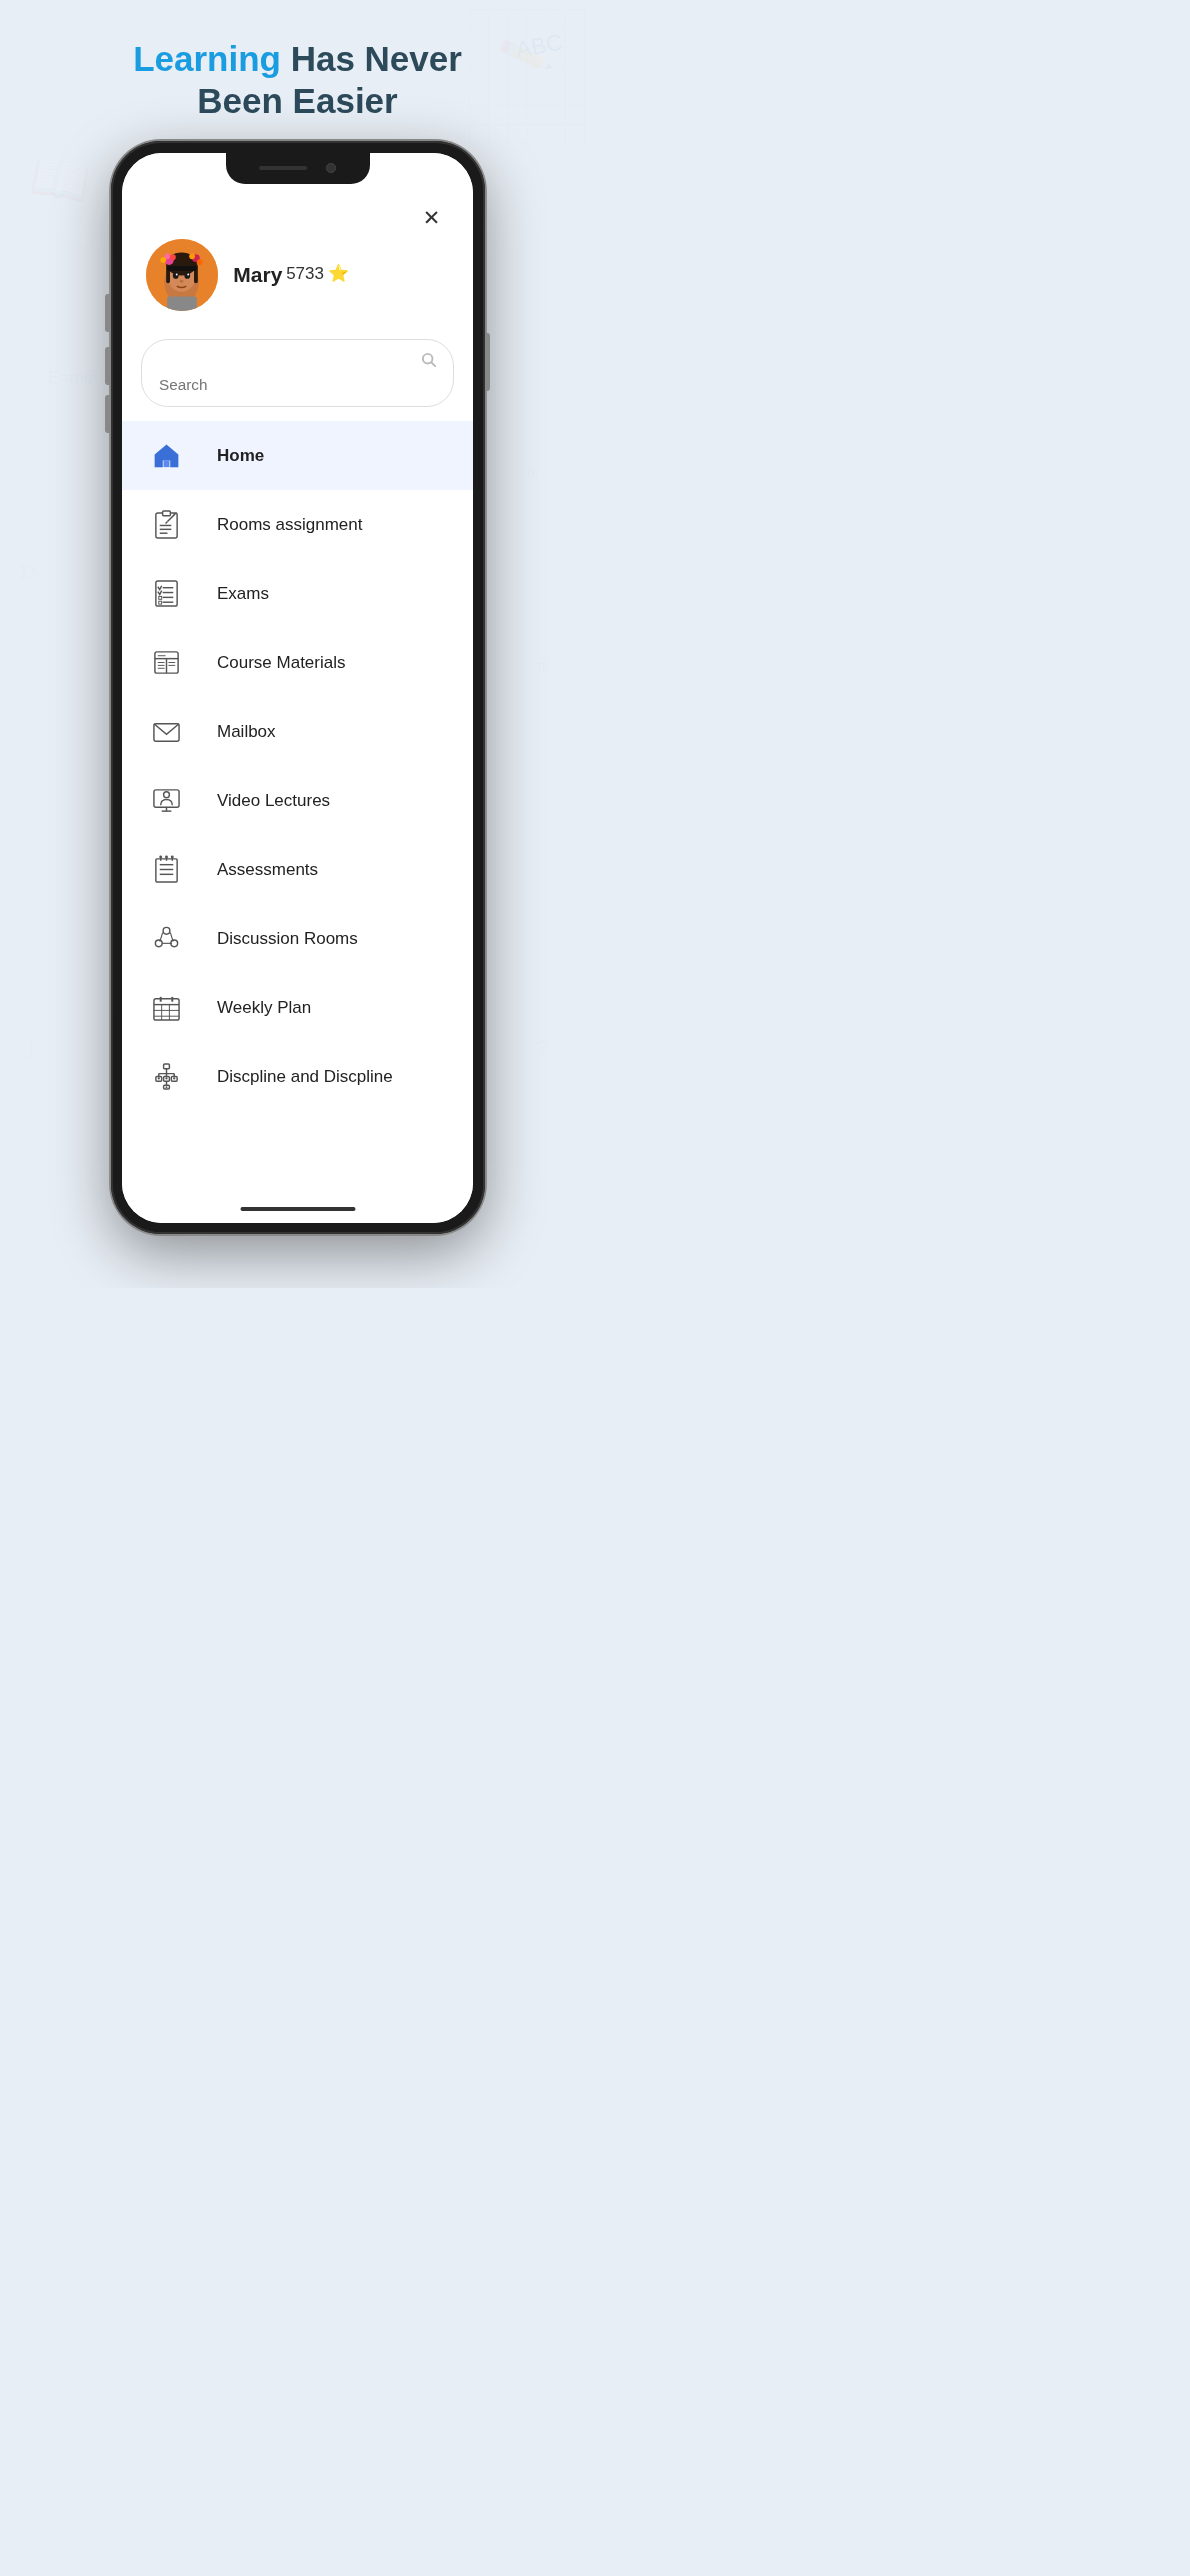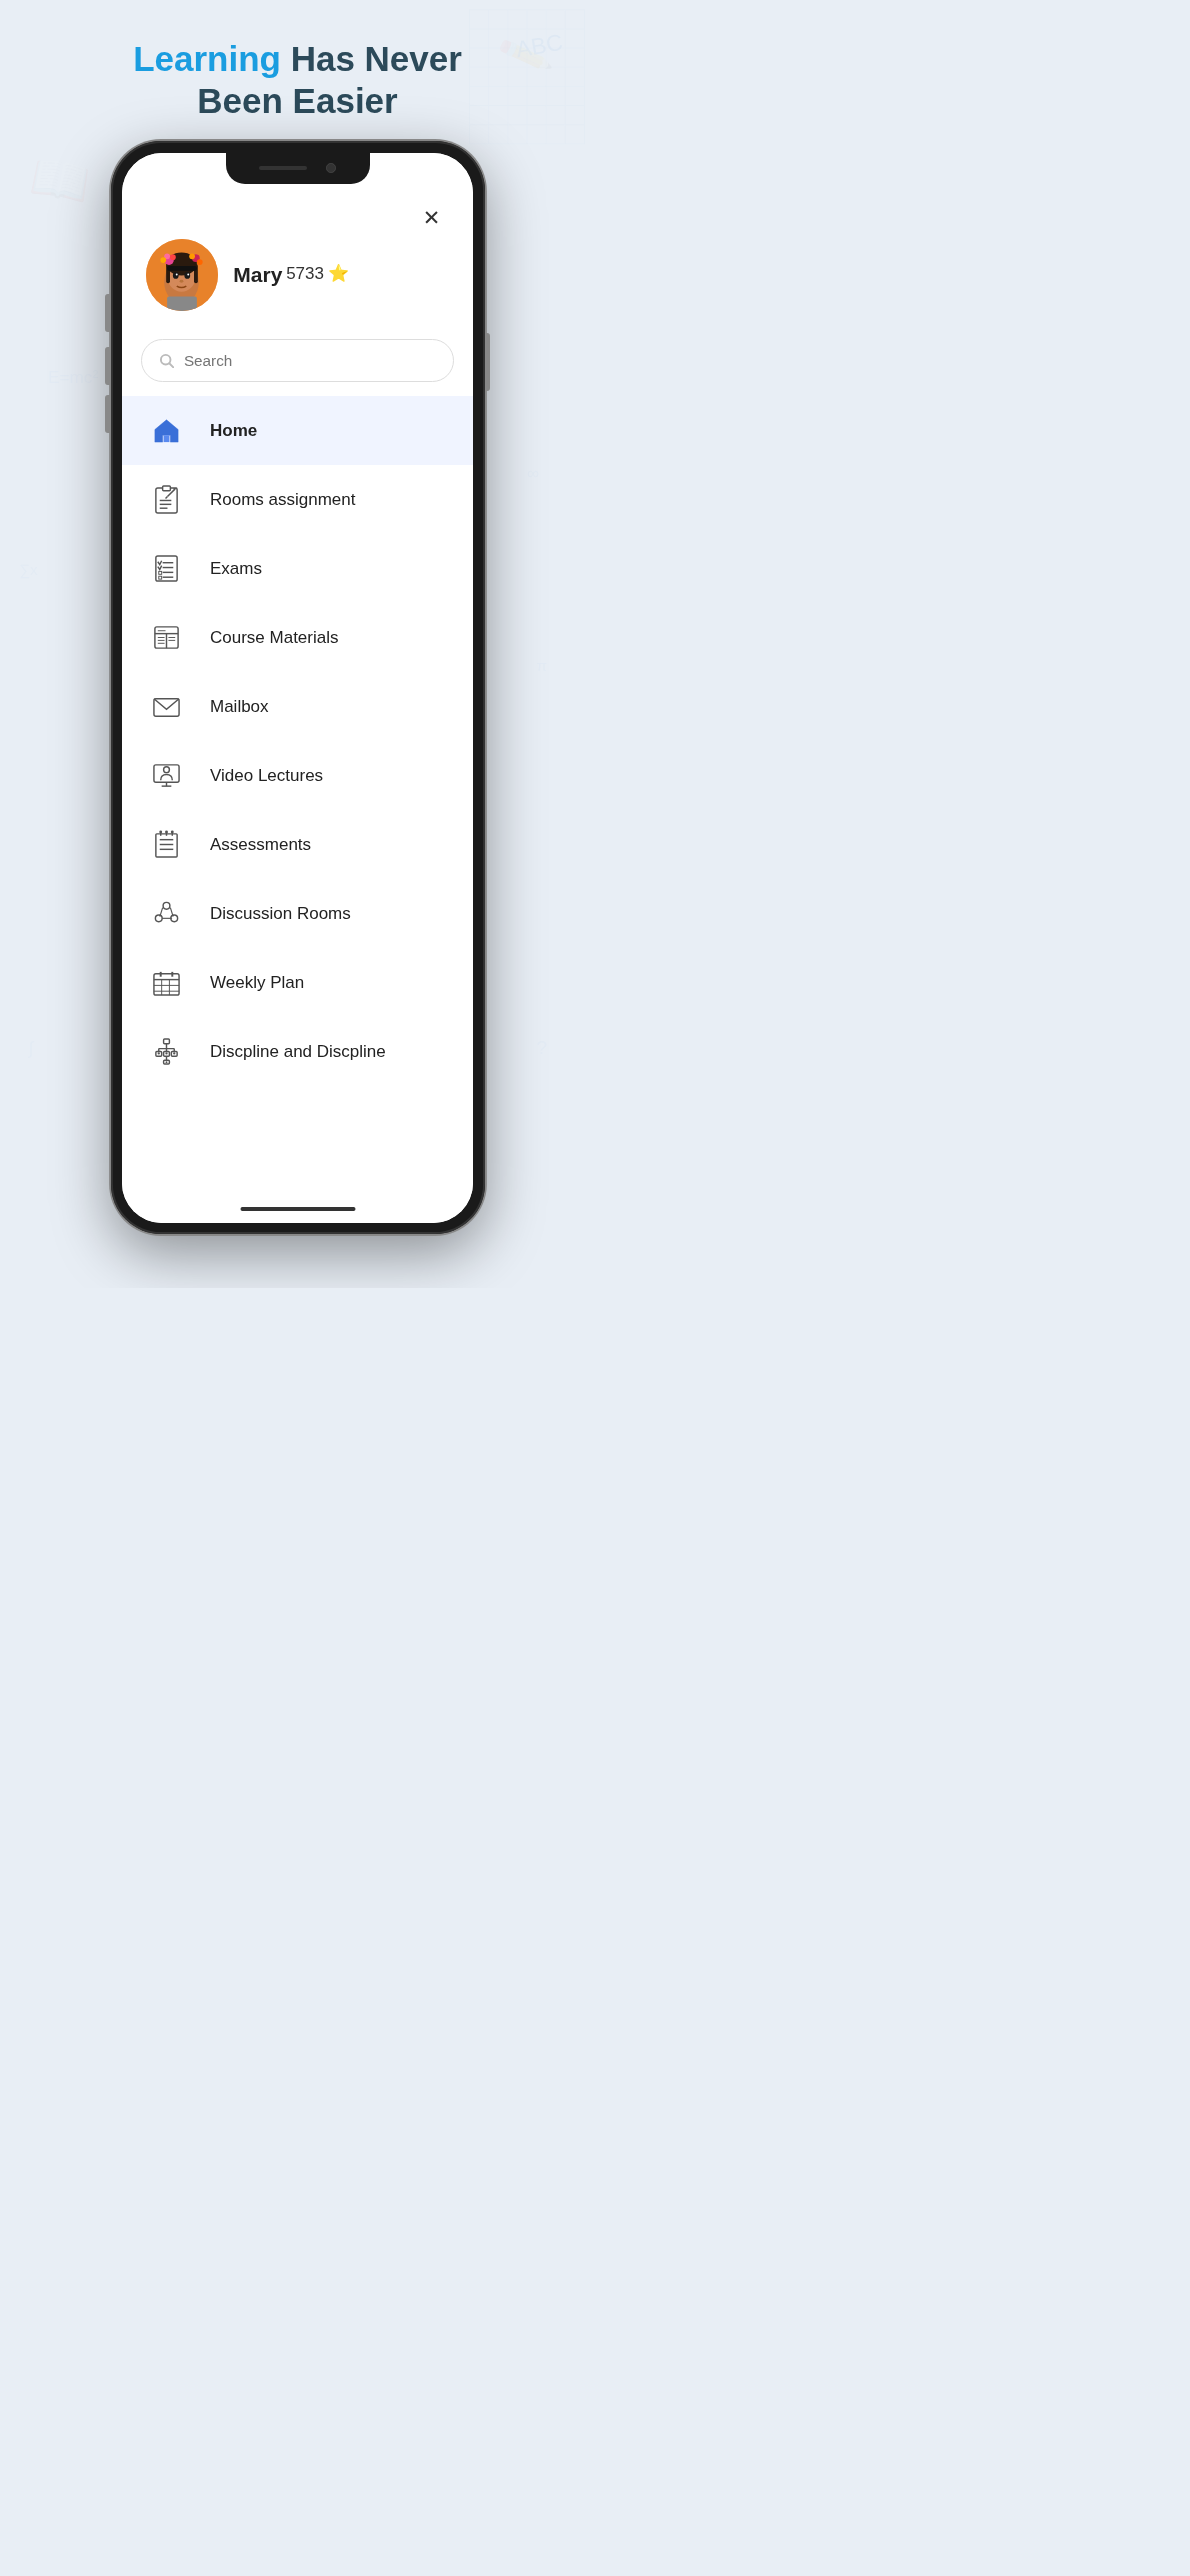--- a/index.html
+++ b/index.html
@@ -197,26 +197,27 @@
 
     .user-points {
       font-size: 17px;
       color: #333;
     }
 
     
     .search-bar {
       margin: 9.6px 19px 14.4px 19px;
       display: flex;
-      align-items: center;
+      align-items: flex-end;
       background: white;
       border: 1.4px solid #ddd;
       border-radius: 27px;
       padding: 11.5px 17px;
       gap: 9.6px;
+      flex-direction: column;
     }
 
     .search-icon-wrap {
       color: #bbb;
       font-size: 15.3px;
       display: flex;
       align-items: center;
     }
 
     .search-input {
@@ -231,21 +232,21 @@
     
     .menu-list {
       list-style: none;
       margin-top: 4.8px;
     }
 
     .menu-item {
       display: flex;
       align-items: center;
       padding: 17px 27px;
-      gap: 26px;
+      gap: 33px;
       cursor: pointer;
       transition: background 0.15s;
     }
 
     .menu-item:first-child {
       background: #f0f4ff;
     }
 
     .menu-icon {
       width: 35px;

